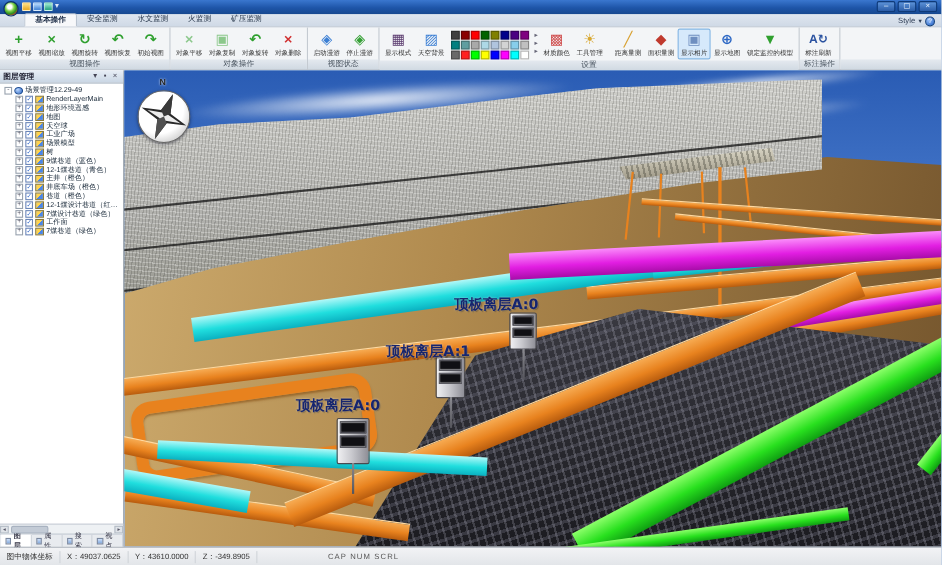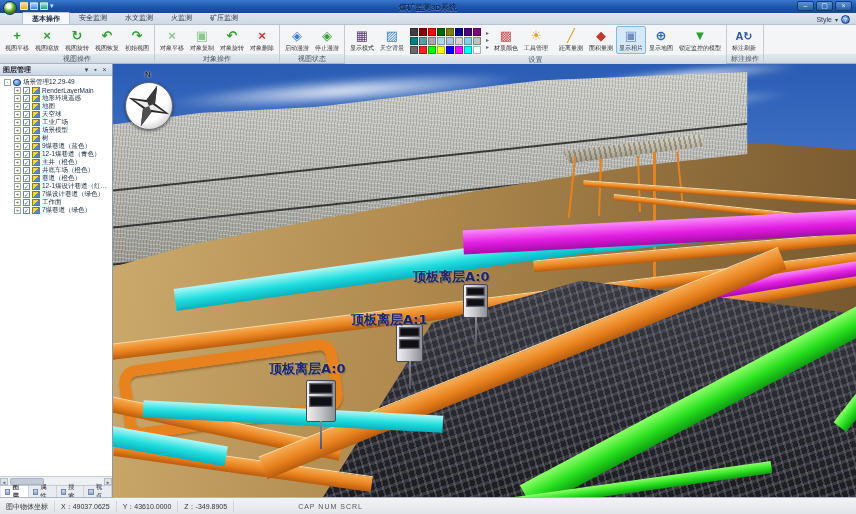--- a/index.html
+++ b/index.html
@@ -145,21 +145,20 @@
 <div id="window">
 
   <div id="titlebar">
     <div id="app-orb"></div>
     <div id="qat">
       <span class="qat-ico qat-folder"></span>
       <span class="qat-ico qat-view"></span>
       <span class="qat-ico qat-save"></span>
       <span class="qat-drop">▾</span>
     </div>
-    <div id="win-title">煤矿监测3D系统</div>
     <div id="win-controls">
 
     <span class="wc-btn">–</span>
         <span class="wc-btn">▢</span>
         <span class="wc-btn">×</span>
       </div>
   </div>
 
   <div id="tabrow">
     <span style="display:flex">

